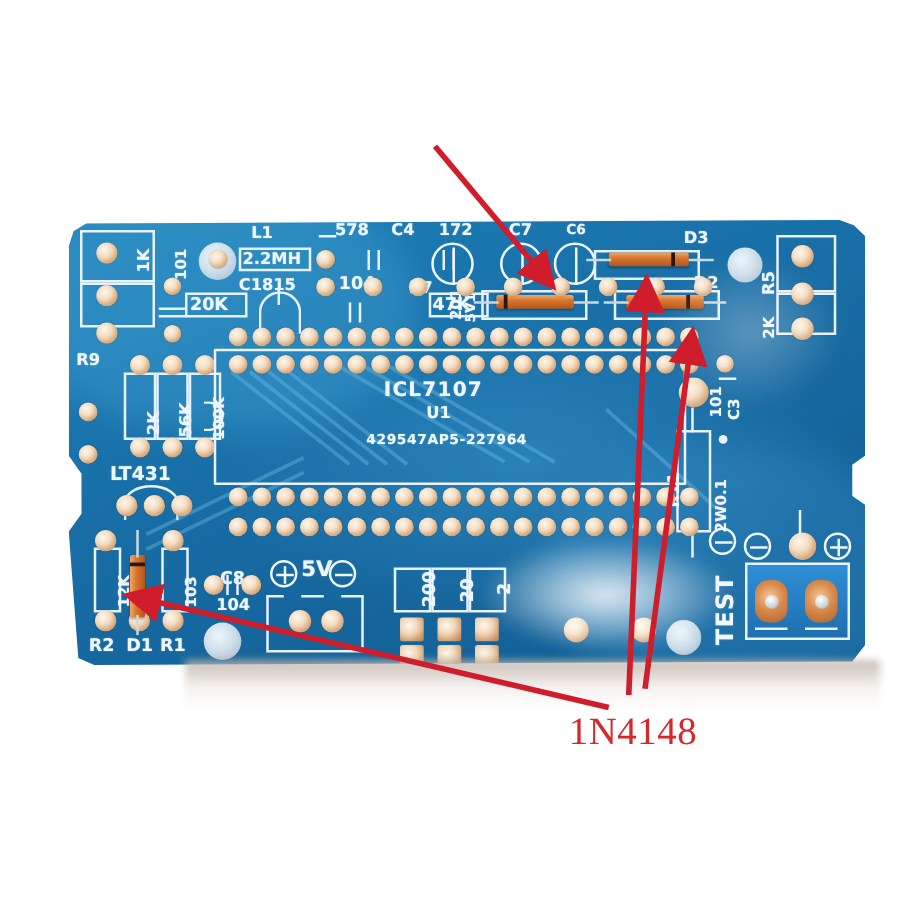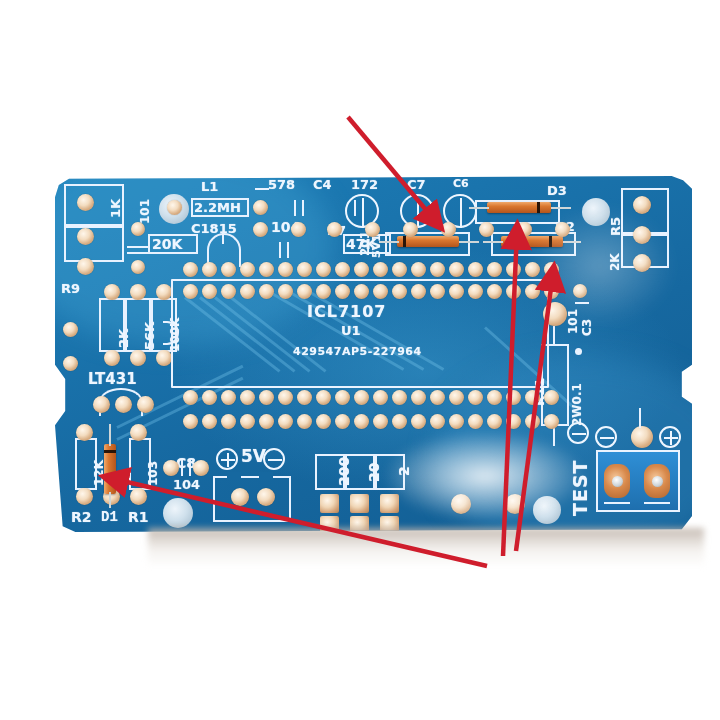--- a/index.html
+++ b/index.html
@@ -248,21 +248,21 @@
     <div class="pad" style="left:48px;top:312px;width:17px;height:17px;"></div>
 
     <div class="diode" style="left:49px;top:268px;width:12px;height:50px;border-radius:2px;
          background:linear-gradient(90deg,#f0a86a 0%,#d9762e 40%,#b4551c 100%);">
       <span class="band" style="left:0;right:0;top:6px;height:3px;width:auto;"></span>
     </div>
     <div class="lead" style="left:54px;top:248px;width:2px;height:22px;background:#cfd6d8;"></div>
     <div class="lead" style="left:54px;top:316px;width:2px;height:16px;background:#cfd6d8;"></div>
 
     <div class="sk" style="left:16px;top:334px;font-size:14px;">R2</div>
-    <div class="sk" style="left:46px;top:334px;font-size:14px;font-family:Liberation Mono, monospace;">D1</div>
+    <div class="sk" style="left:46px;top:334px;font-size:14px;">D1</div>
     <div class="sk" style="left:73px;top:334px;font-size:14px;">R1</div>
 
     <div class="sk" style="left:121px;top:280px;font-size:14px;">C8</div>
     <div class="sk-line" style="left:126px;top:284px;width:2px;height:16px;"></div>
     <div class="sk-line" style="left:134px;top:284px;width:2px;height:16px;"></div>
     <div class="pad" style="left:108px;top:284px;width:16px;height:16px;"></div>
     <div class="pad" style="left:138px;top:284px;width:16px;height:16px;"></div>
     <div class="sk" style="left:118px;top:302px;font-size:13px;">104</div>
 
     <div class="hole" style="left:108px;top:322px;width:30px;height:30px;"></div>
@@ -427,14 +427,15 @@
       <marker id="ah" markerWidth="7" markerHeight="7" refX="4.2" refY="3.5" orient="auto">
         <path d="M0,0 L7,3.5 L0,7 Z" fill="#cf1d2c"></path>
       </marker>
     </defs>
     <line x1="348" y1="117" x2="437" y2="223" stroke="#cf1d2c" stroke-width="4.5" marker-end="url(#ah)"></line>
     <line x1="503" y1="556" x2="517" y2="231" stroke="#cf1d2c" stroke-width="4.5" marker-end="url(#ah)"></line>
     <line x1="516" y1="551" x2="553" y2="273" stroke="#cf1d2c" stroke-width="4.5" marker-end="url(#ah)"></line>
     <line x1="487" y1="566" x2="110" y2="478" stroke="#cf1d2c" stroke-width="4.5" marker-end="url(#ah)"></line>
   </svg>
 
+  <div class="ann" id="ann-1n4148">1N4148</div>
 
 </div>
 
 </body></html>

